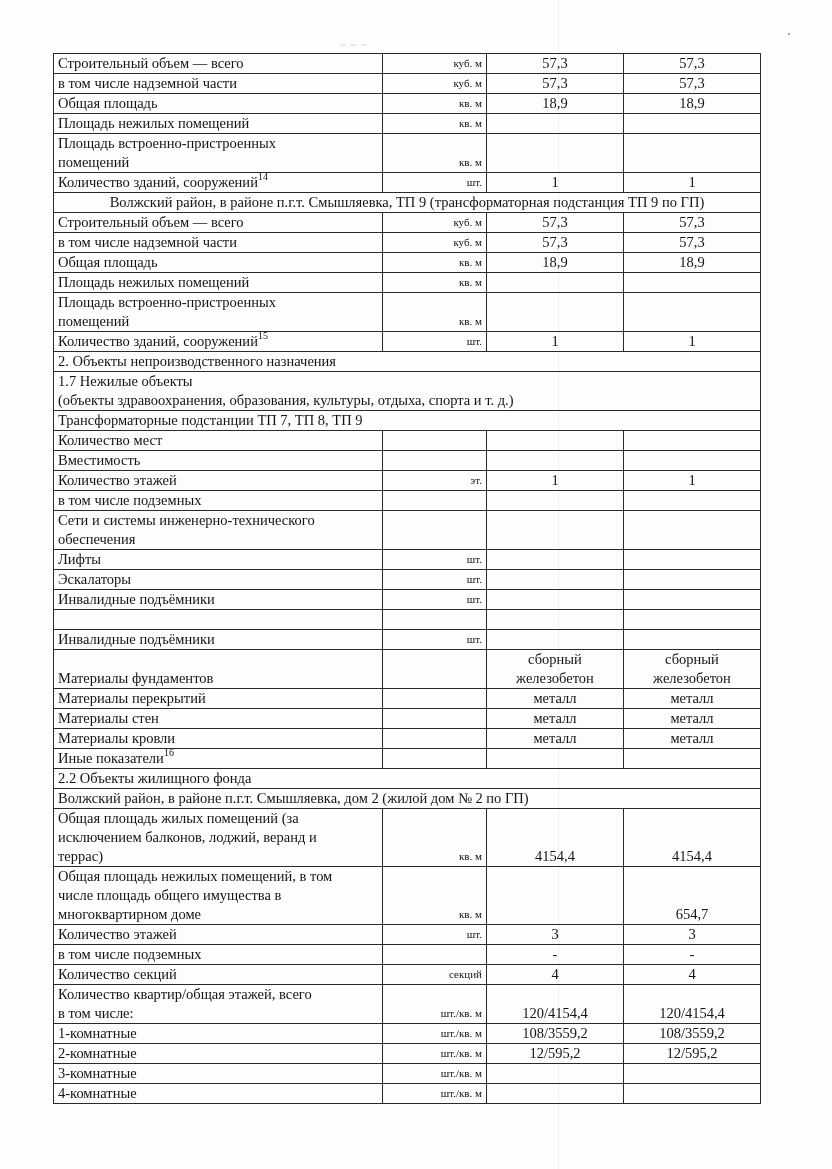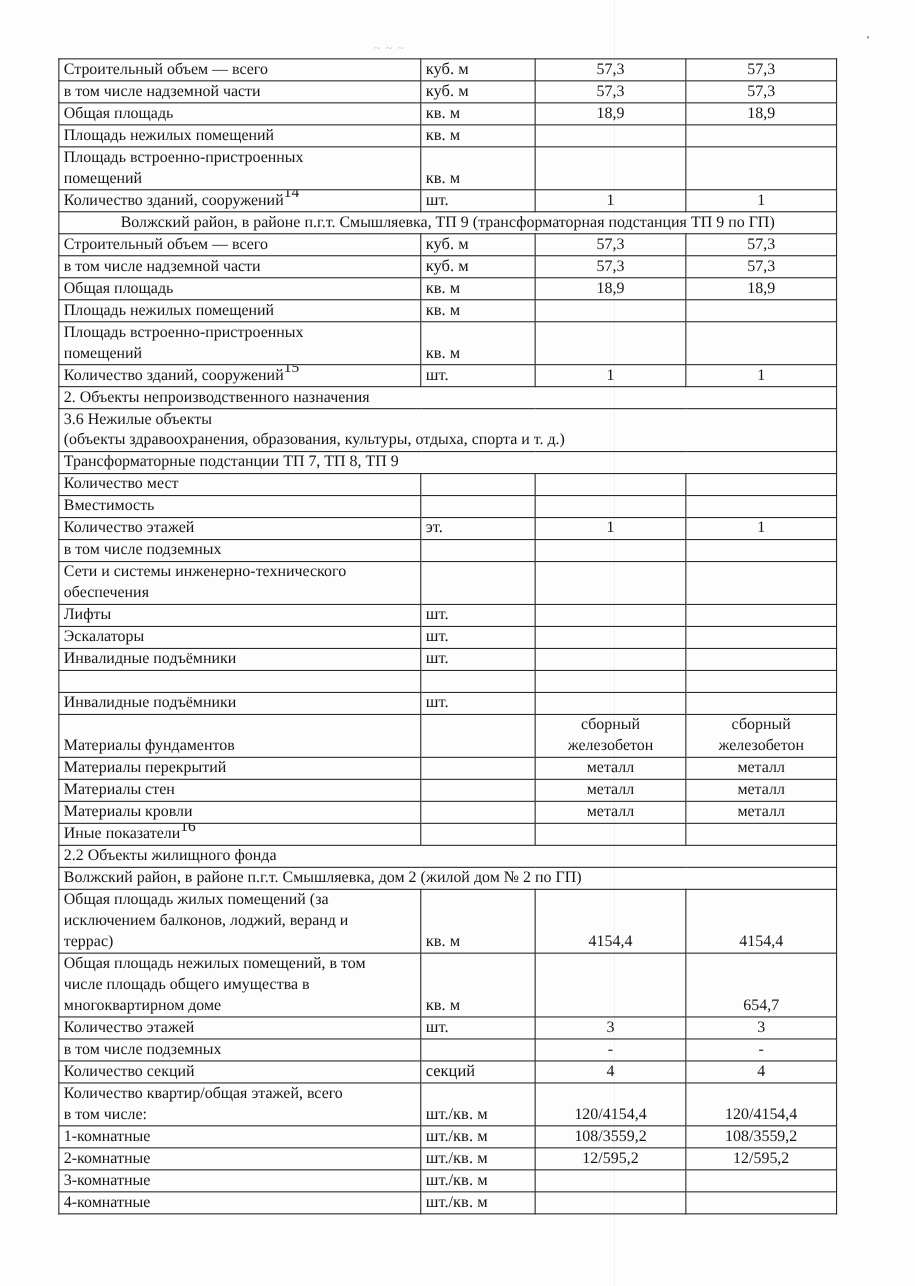--- a/index.html
+++ b/index.html
@@ -23,25 +23,25 @@
     line-height: 19px;
     vertical-align: bottom;
     height: 19px;
     overflow: hidden;
   }
   col.c1 { width: 329px; }
   col.c2 { width: 104px; }
   col.c3 { width: 137px; }
   col.c4 { width: 137px; }
   td.lbl { text-align: left; }
-  td.unit { text-align: left; font-size: 15px; }
+  td.unit { text-align: right; font-size: 11px; }
   td.val { text-align: center; }
   td.head { text-align: left; vertical-align: middle; }
   td.hang { text-align: center; vertical-align: middle; padding: 0 2px; }
-  sup { font-size: 14px; line-height: 0; vertical-align: 7px; }
+  sup { font-size: 10px; line-height: 0; vertical-align: 7px; }
   td.tall2 { height: 39px; margin-top: 35px; }
   td.tall3 { height: 58px; }
 </style>
 </head>
 <body>
 
 <div class="page">
   <div class="fold"></div>
   <div class="faint">~ ~ ~</div>
   <div class="dot"></div>
@@ -129,21 +129,21 @@
         <td class="lbl"><span>Количество зданий, сооружений</span><sup>15</sup></td>
         <td class="unit">шт.</td>
         <td class="val">1</td>
         <td class="val">1</td>
       </tr>
 
       <tr>
         <td class="head" colspan="4">2. Объекты непроизводственного назначения</td>
       </tr>
       <tr>
-        <td class="head tall2" colspan="4"><span>3.6 Нежилые объекты</span><br><span>(объекты здравоохранения, образования, культуры, отдыха, спорта и т. д.)</span></td>
+        <td class="head tall2" colspan="4"><span>1.7 Нежилые объекты</span><br><span>(объекты здравоохранения, образования, культуры, отдыха, спорта и т. д.)</span></td>
       </tr>
       <tr>
         <td class="head" colspan="4">Трансформаторные подстанции ТП 7, ТП 8, ТП 9</td>
       </tr>
 
       <tr>
         <td class="lbl">Количество мест</td>
         <td class="unit"></td>
         <td class="val"></td>
         <td class="val"></td>

